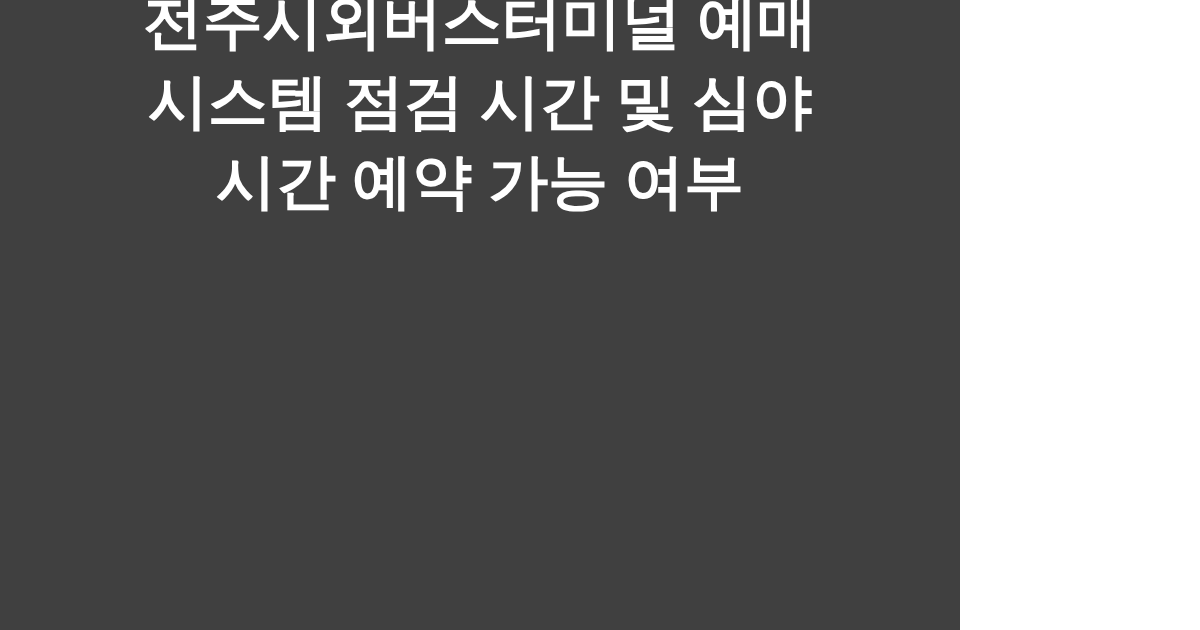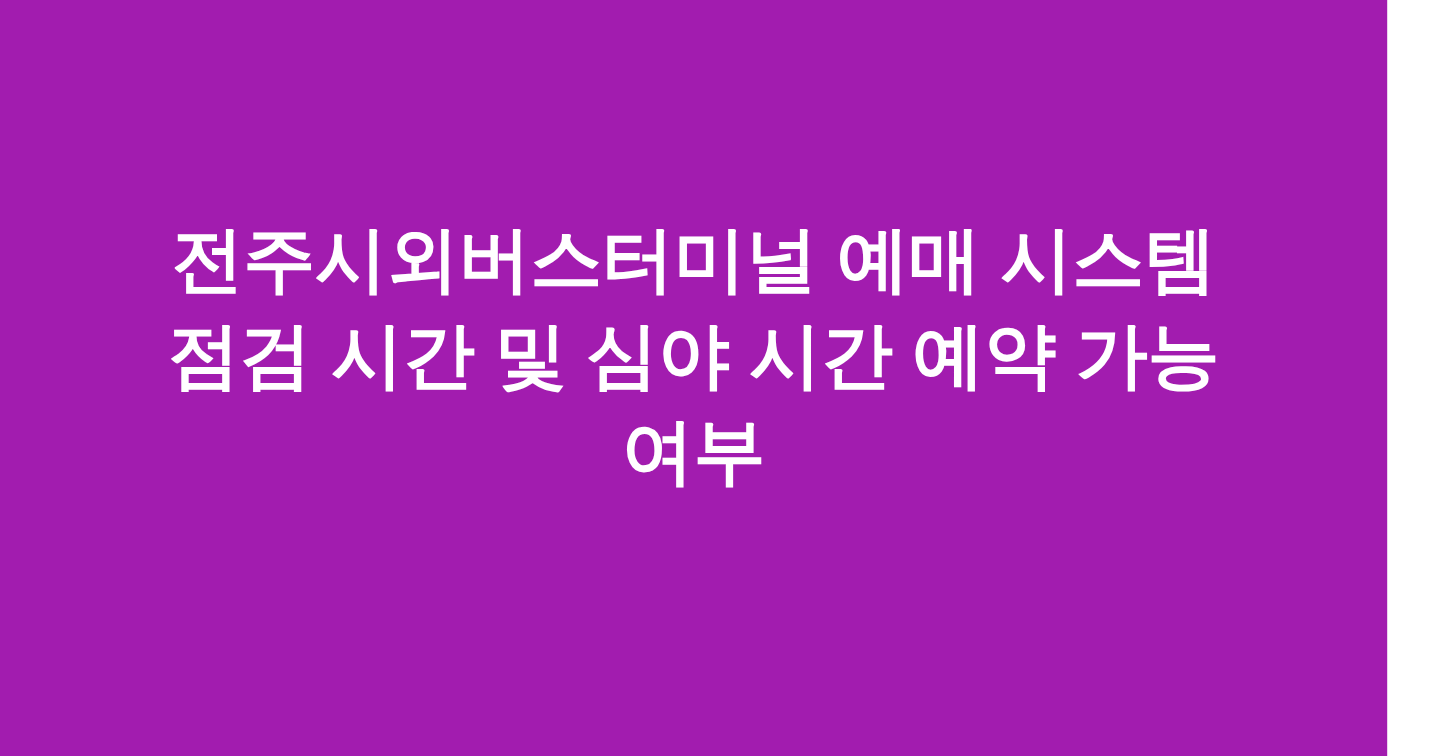--- a/index.html
+++ b/index.html
@@ -11,26 +11,25 @@
   body {
     width: 1200px;
     height: 630px;
     overflow: hidden;
     font-family: "Liberation Sans", "DejaVu Sans", sans-serif;
   }
 
   #og-card {
     position: relative;
     box-sizing: border-box;
-    width: 1156px;
+    width: 960px;
     height: 630px;
     display: flex;
-    align-items: center;
     justify-content: center;
-    background: #a21caf;
+    background: #404040;
     overflow: hidden;
   }
 
   #og-card-inner {
     box-sizing: border-box;
     width: 100%;
     padding: 0 96px;
     
     transform: translateY(-18px);
   }

